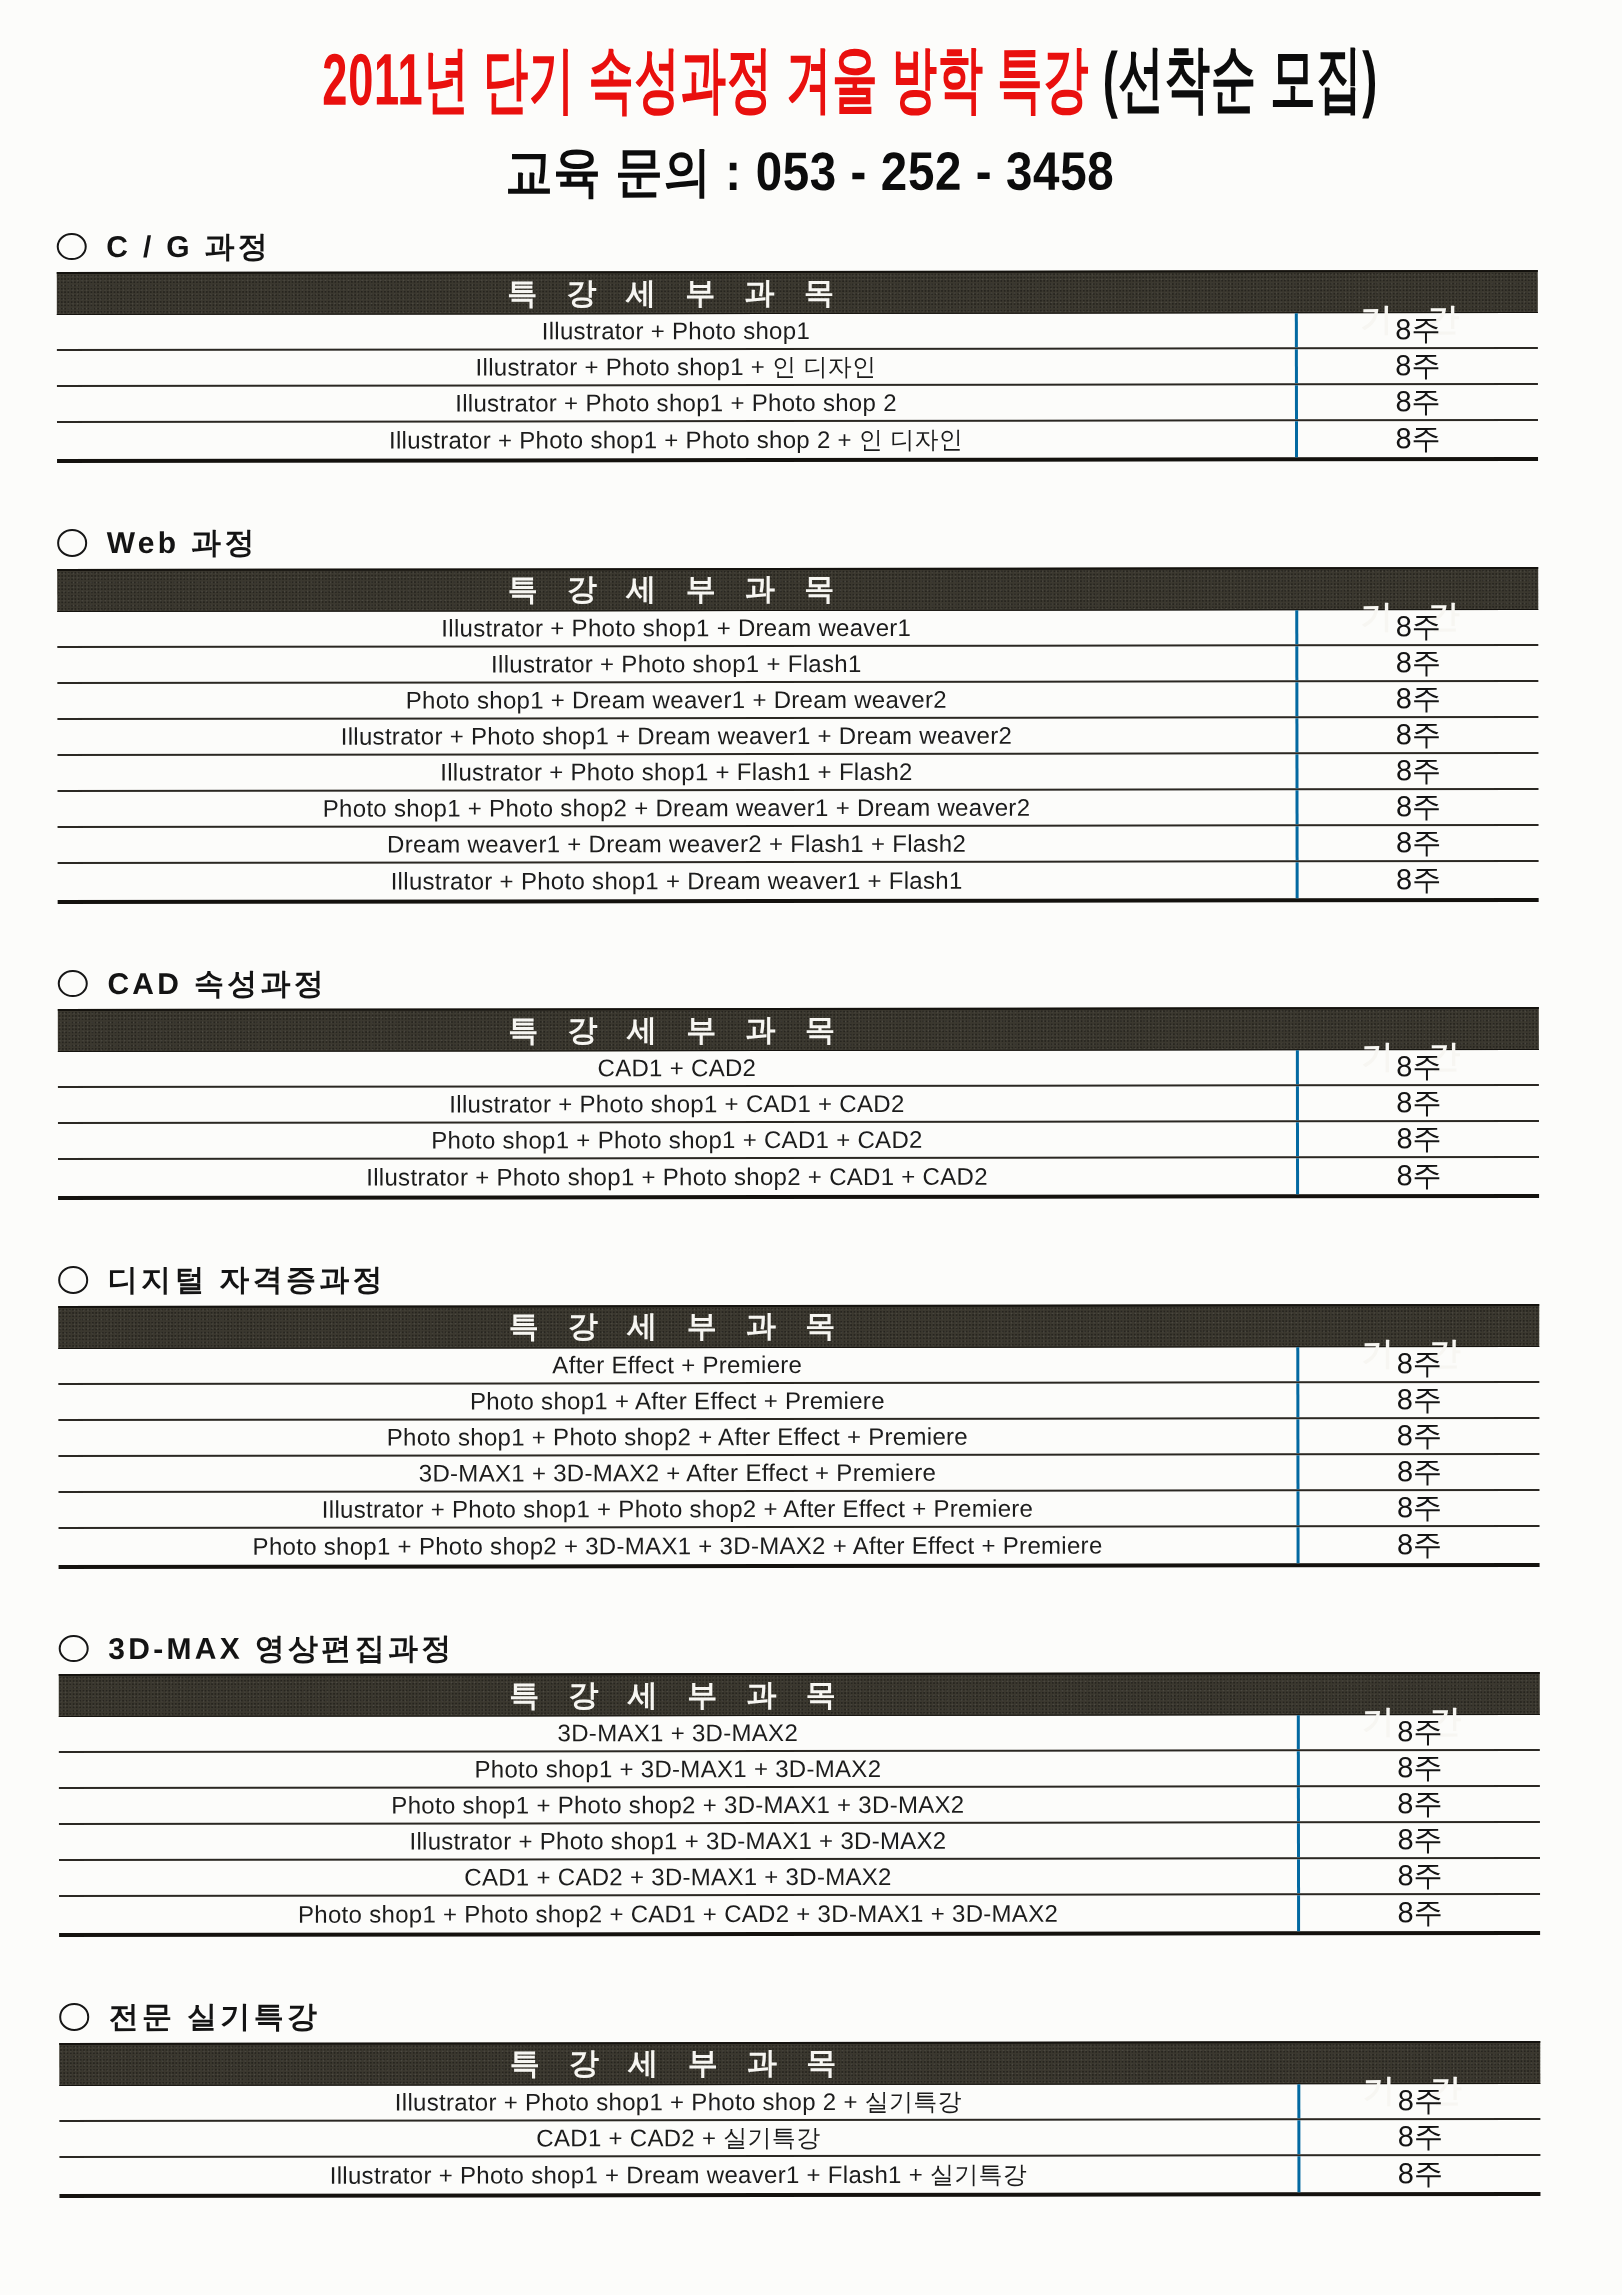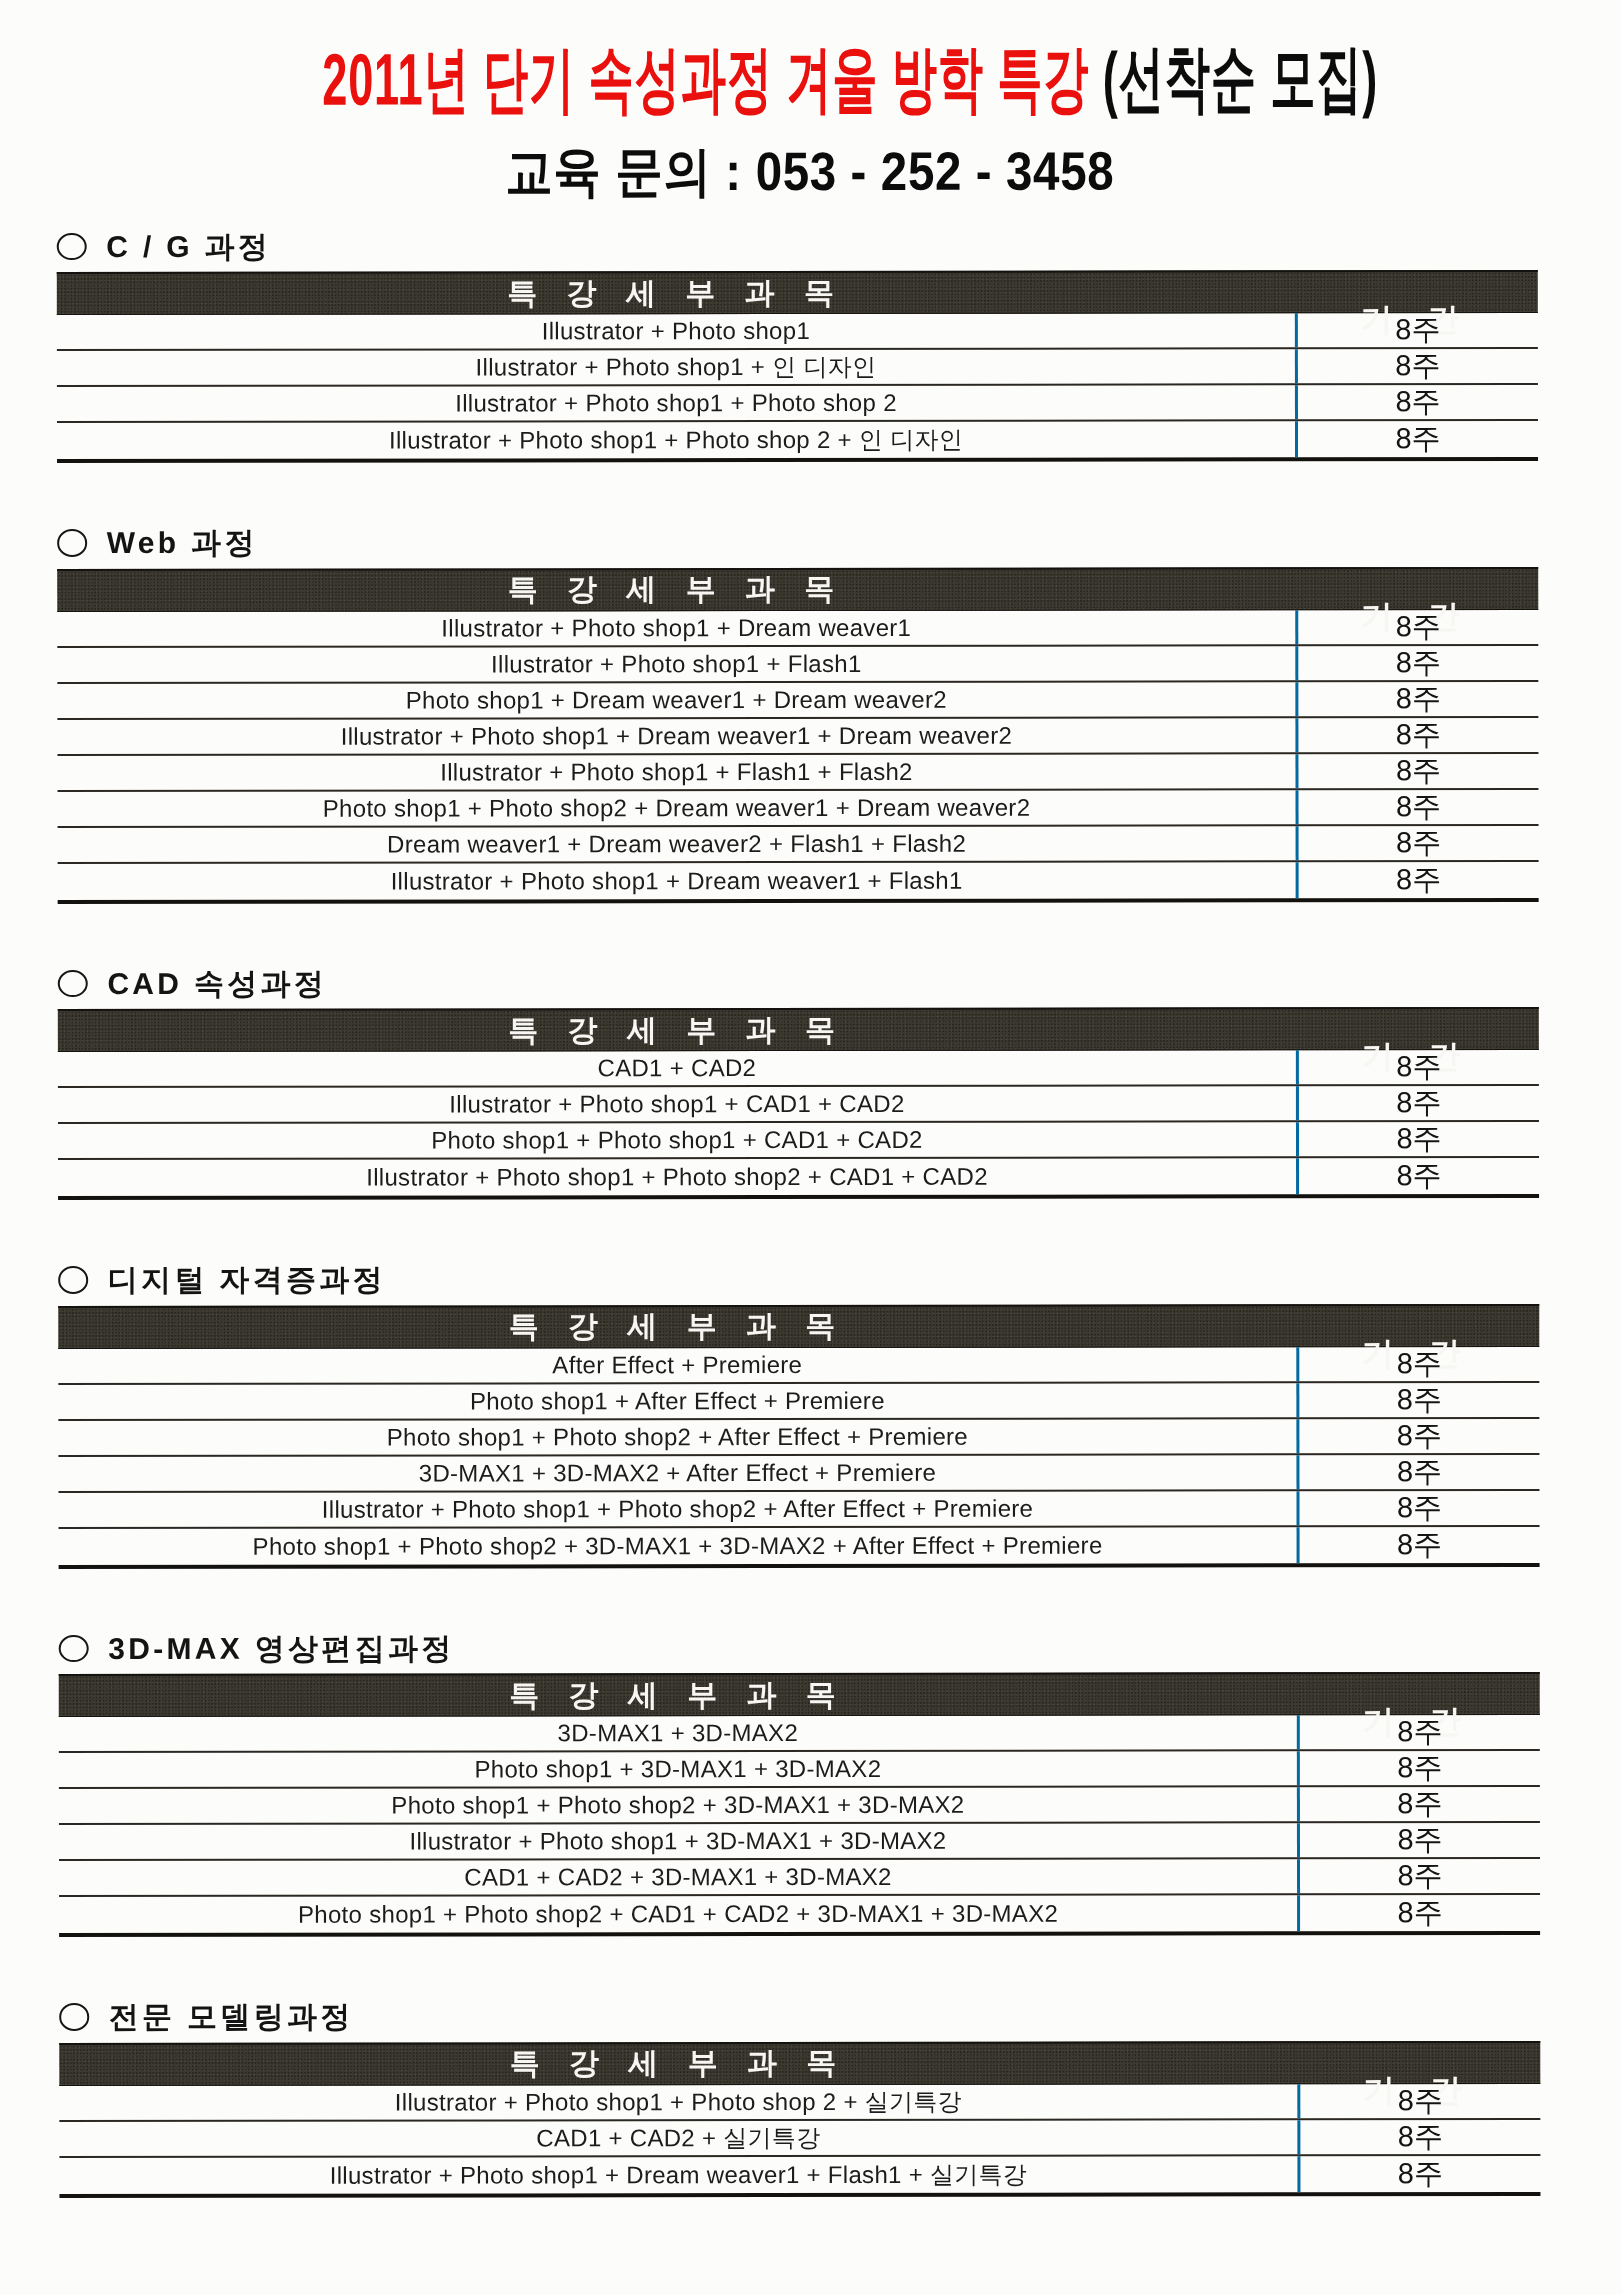--- a/index.html
+++ b/index.html
@@ -283,21 +283,21 @@
     <div class="subject-cell">Photo shop1 + Photo shop2 + CAD1 + CAD2 + 3D-MAX1 + 3D-MAX2</div>
     <div class="duration-cell">8주</div>
   </div>
 </div>
     </div>
   </section>
 
   <section class="course-section">
     <h2 class="section-title">
       <span class="bullet"></span>
-      <span class="section-title-text">전문 모델링과정</span>
+      <span class="section-title-text">전문 실기특강</span>
     </h2>
     <div class="course-table">
       <div class="table-header" style="background-color: rgb(59, 56, 47);">
         <div class="hcell header-subject">특 강 세 부 과 목</div>
         <div class="hcell header-duration">기 간</div>
       </div>
       <div class="table-body">
   <div class="table-row">
     <div class="subject-cell">Illustrator + Photo shop1 + Photo shop 2 + 실기특강</div>
     <div class="duration-cell">8주</div>

